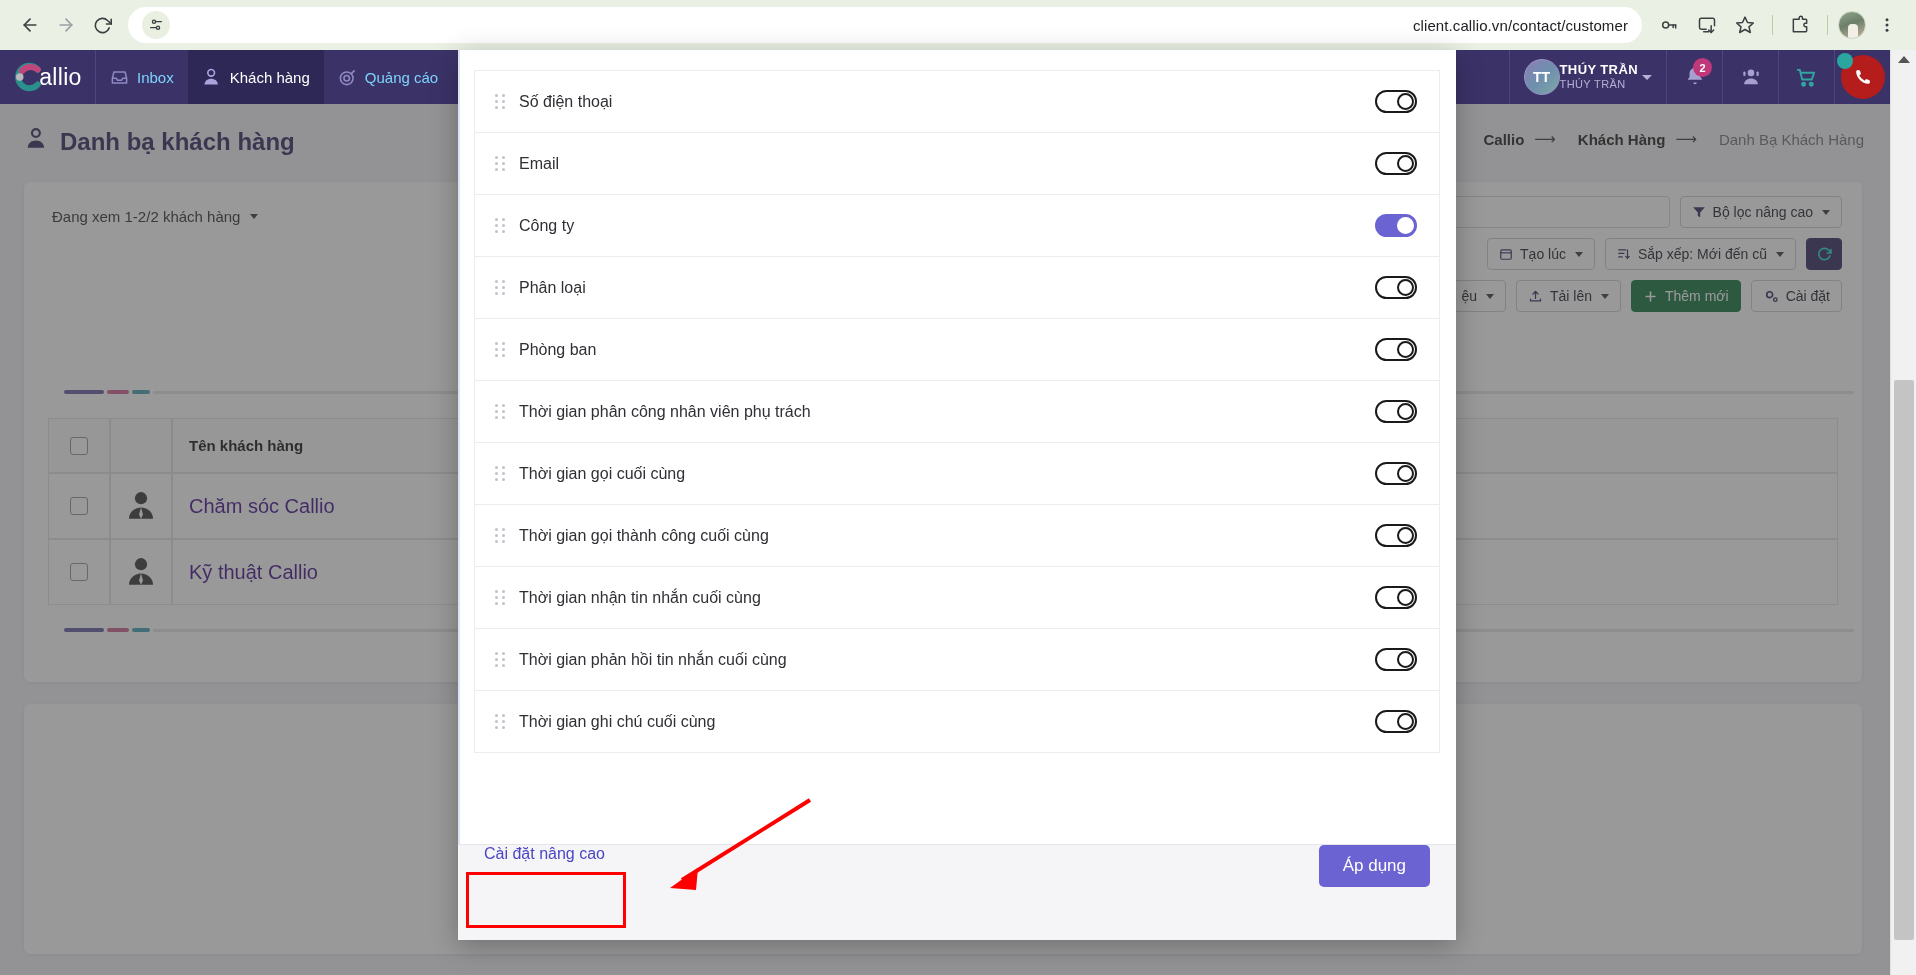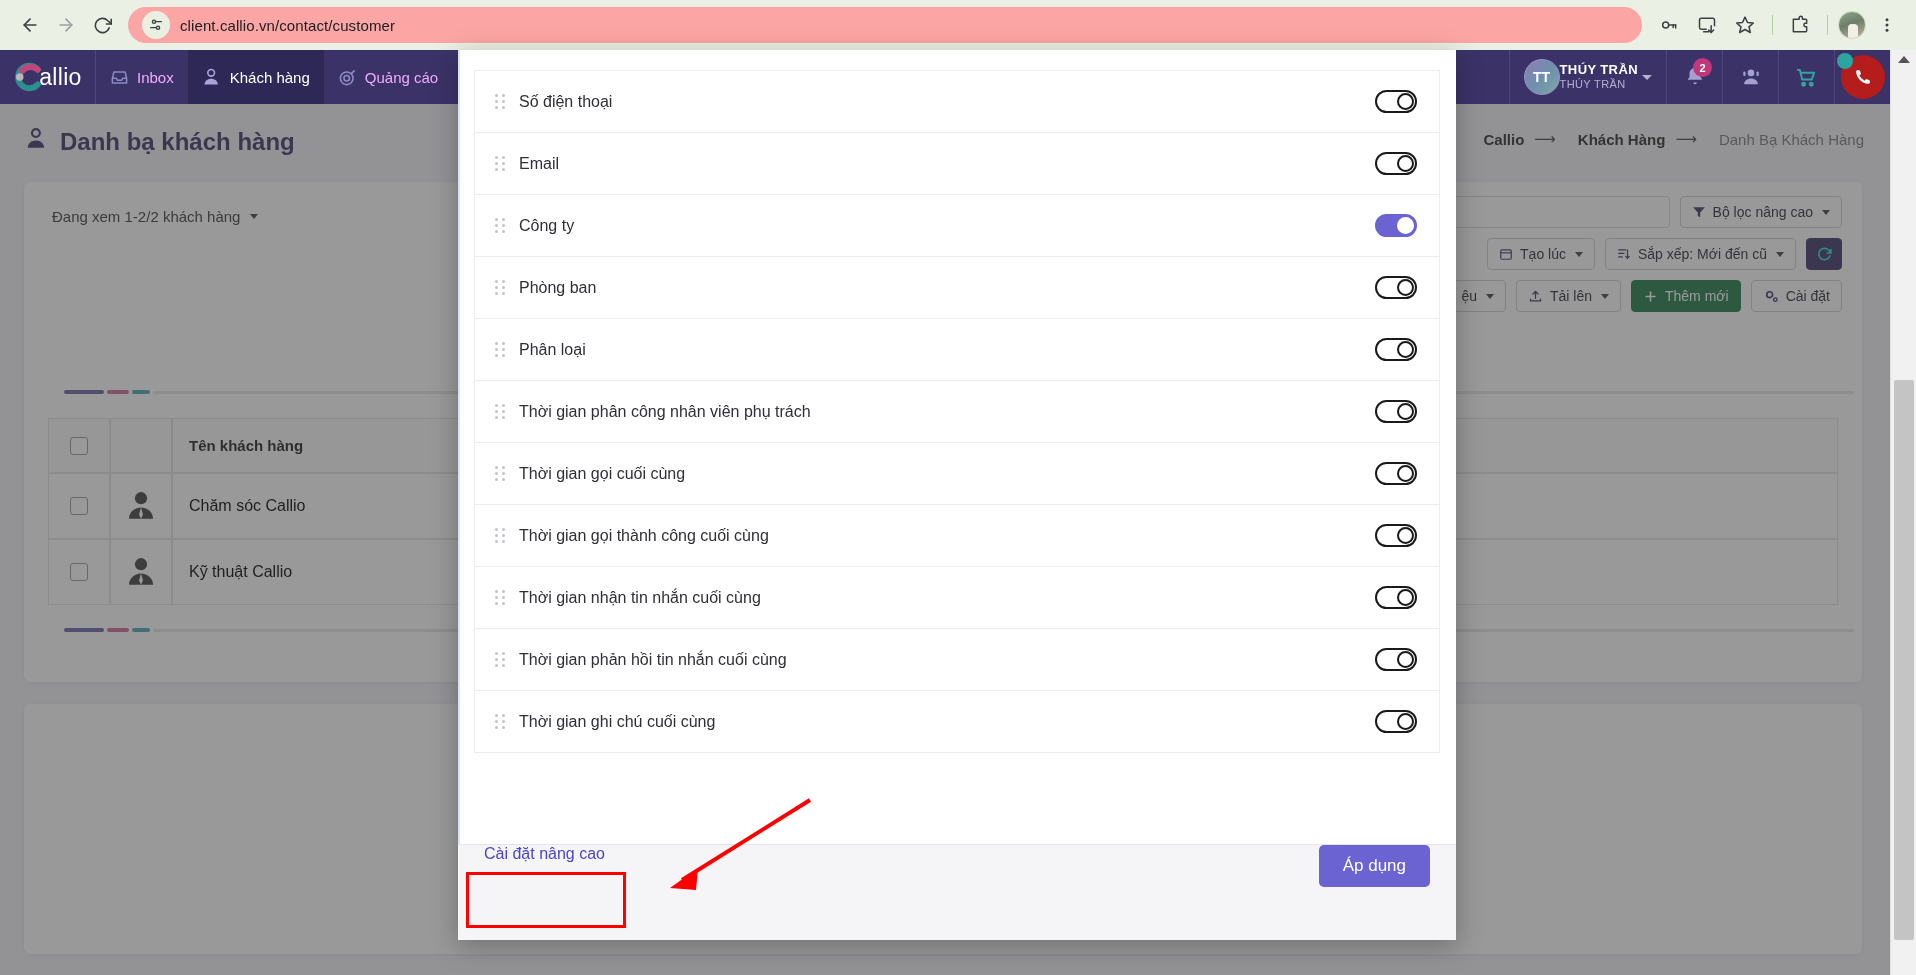--- a/index.html
+++ b/index.html
@@ -17,22 +17,22 @@
     background: #eaf1e4; display: flex; align-items: center; padding: 0 12px;
   }
   .nav-btn {
     width: 36px; height: 36px; border-radius: 50%;
     display: flex; align-items: center; justify-content: center;
     color: #3c4043; flex: 0 0 auto; cursor: pointer;
   }
   .nav-btn svg { display:block; }
   .omnibox {
     flex: 1 1 auto; height: 36px; margin: 0 10px 0 8px;
-    background: #fca5a5; border-radius: 18px;
-    display: flex; align-items: center; padding: 0 14px; min-width: 0;
+    background: #ffffff; border-radius: 18px;
+    display: flex; align-items: center; padding: 0 14px; min-width: 0; justify-content: space-between;
   }
   .omnibox .site-icon {
     width: 28px; height: 28px; border-radius: 50%; background: #e9f0e1;
     display:flex; align-items:center; justify-content:center; flex:0 0 auto;
     margin-right: 10px;
   }
   .omnibox .url {
     font-size: 15px; color: #202124; white-space: nowrap; overflow: hidden;
     letter-spacing: .1px;
   }
@@ -58,21 +58,21 @@
   .logo-cell {
     width: 96px; display:flex; align-items:center; justify-content:center;
     border-right: 1px solid #4e4680;
   }
   .logo-text { font-size: 23px; color:#ffffff; font-weight: 500; letter-spacing:.3px;}
   .logo-c {
     position: relative; width: 30px; height: 30px; margin-right: -4px; flex:0 0 auto;
   }
   .nav-item {
     display:flex; align-items:center; gap: 8px; padding: 0 14px;
-    color:#f0abfc; font-size: 15px; cursor:pointer; white-space:nowrap;
+    color:#7dd3fc; font-size: 15px; cursor:pointer; white-space:nowrap;
   }
   .nav-item.active { background: #2e2857; color:#ffffff; }
   .nav-item .ico { display:flex; align-items:center; color:#8f89c4; }
   .nav-item.active .ico { color:#a9a3dd; }
   .header-right {
     margin-left:auto; display:flex; align-items:stretch;
   }
   .user-block {
     display:flex; align-items:center; padding: 0 14px;
     border-left: 1px solid #4e4680;
@@ -168,21 +168,21 @@
   .tbl { position:absolute; left:24px; top:236px; width:1790px; }
   .tbl .th, .tbl .td { border:1px solid #e4e4ea; }
   .trow2 { display:flex; }
   .cell-chk { width:62px; display:flex;align-items:center;justify-content:center; }
   .cell-av  { width:62px; display:flex;align-items:center;justify-content:center; }
   .cell-name{ flex:1; display:flex;align-items:center; padding-left:16px; }
   .cell-co  { width:520px; display:flex;align-items:center; padding-left:16px; }
   .thead .trow2 > div { height:55px; background:#fafafc; font-weight:700; font-size:15px; color:#1f1f1f;}
   .tbody .trow2 > div { height:66px; background:#fff; font-size:15px; }
   .chkbox { width:18px;height:18px;border:1.6px solid #999;border-radius:3px;background:#fff;}
-  .name-link { color:#000000; font-size:16px; }
+  .name-link { color:#4c1d95; font-size:20px; }
   .co-text { color:#1f1f1f; font-size:15px; }
   .person {
     width:34px;height:34px;color:#3f3f3f;
   }
   .barmini2 { position:absolute; left:40px; top:446px; display:flex; gap:3px; align-items:center; width:1790px;}
 
   .card2 {
     position:absolute; left:24px; top:600px; width:1838px; height:250px;
     background:#ffffff; border-radius:6px; box-shadow:0 1px 4px rgba(0,0,0,.08);
   }
@@ -655,36 +655,36 @@
 
         <div class="field">
           <span class="drag">
               <i></i>
               <i></i>
               <i></i>
               <i></i>
               <i></i>
               <i></i>
             </span>
+          <span class="field-label">Phân loại</span>
+          <span class="switch">
+              <span class="knob"></span>
+            </span>
+        </div>
+
+        <div class="field">
+          <span class="drag">
+              <i></i>
+              <i></i>
+              <i></i>
+              <i></i>
+              <i></i>
+              <i></i>
+            </span>
           <span class="field-label">Phòng ban</span>
-          <span class="switch">
-              <span class="knob"></span>
-            </span>
-        </div>
-
-        <div class="field">
-          <span class="drag">
-              <i></i>
-              <i></i>
-              <i></i>
-              <i></i>
-              <i></i>
-              <i></i>
-            </span>
-          <span class="field-label">Phân loại</span>
           <span class="switch">
               <span class="knob"></span>
             </span>
         </div>
 
         <div class="field">
           <span class="drag">
               <i></i>
               <i></i>
               <i></i>

